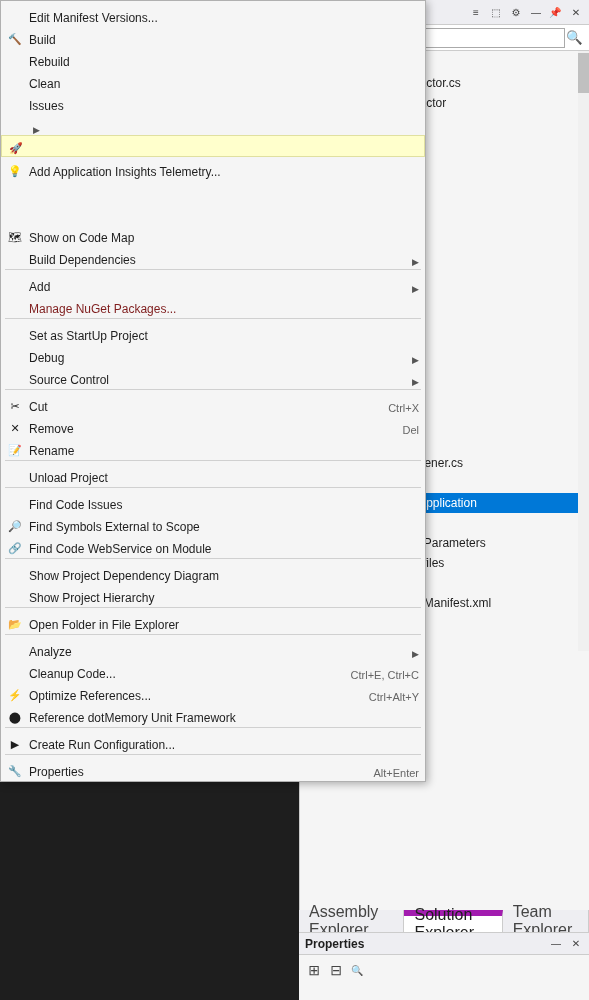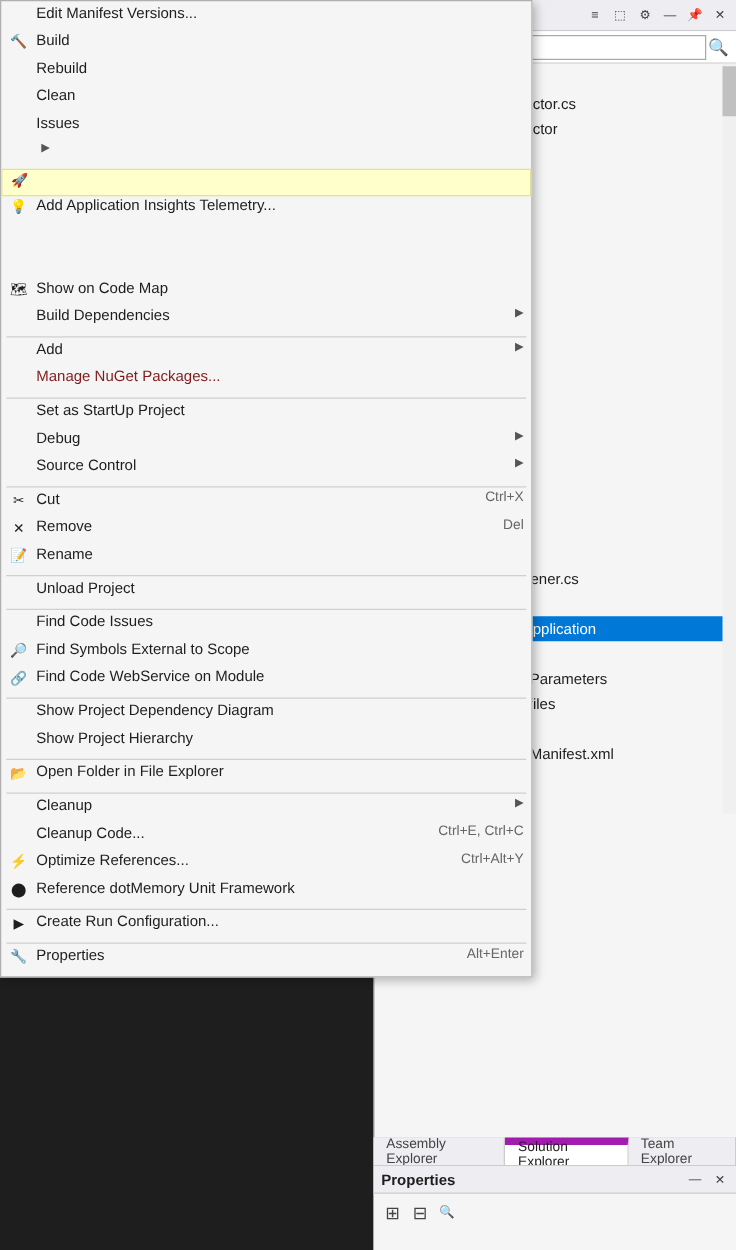--- a/index.html
+++ b/index.html
@@ -140,21 +140,21 @@
       width: 290px;
       height: 22px;
       background: #eeeef2;
       display: flex;
       align-items: flex-end;
       border-top: 1px solid #ccc;
     }
 
     .tab {
       padding: 3px 10px;
-      font-size: 11px;
+      font-size: 16px;
       color: #444;
       cursor: pointer;
       border-right: 1px solid #ccc;
       background: #eeeef2;
       height: 22px;
       display: flex;
       align-items: center;
       margin-top: 32px;
     }
 
@@ -241,21 +241,21 @@
       width: 426px;
       background: #f5f5f5;
       border: 1px solid #b0b0b0;
       box-shadow: 2px 2px 8px rgba(0,0,0,0.3);
       z-index: 100;
       padding: 2px 0;
     }
 
     .menu-item {
       display: flex;
-      align-items: flex-start;
+      align-items: flex-end;
       height: 22px;
       padding: 0 6px 0 28px;
       cursor: pointer;
       position: relative;
       color: #1e1e1e;
       font-size: 12px;
     }
 
     .menu-item.highlighted {
       background: #ffffcc;
@@ -611,21 +611,21 @@
       <span class="menu-label">Show Project Hierarchy</span>
     </div>
     <div class="menu-separator"></div>
     <div class="menu-item">
       <span class="menu-icon">📂</span>
       <span class="menu-label">Open Folder in File Explorer</span>
     </div>
     <div class="menu-separator"></div>
     <div class="menu-item">
       <span class="menu-icon"></span>
-      <span class="menu-label">Cleanup</span>
+      <span class="menu-label">Analyze</span>
       <span class="submenu-arrow">▶</span>
     </div>
     <div class="menu-item">
       <span class="menu-icon"></span>
       <span class="menu-label">Cleanup Code...</span>
       <span class="menu-shortcut">Ctrl+E, Ctrl+C</span>
     </div>
     <div class="menu-item">
       <span class="menu-icon">⚡</span>
       <span class="menu-label">Optimize References...</span>

